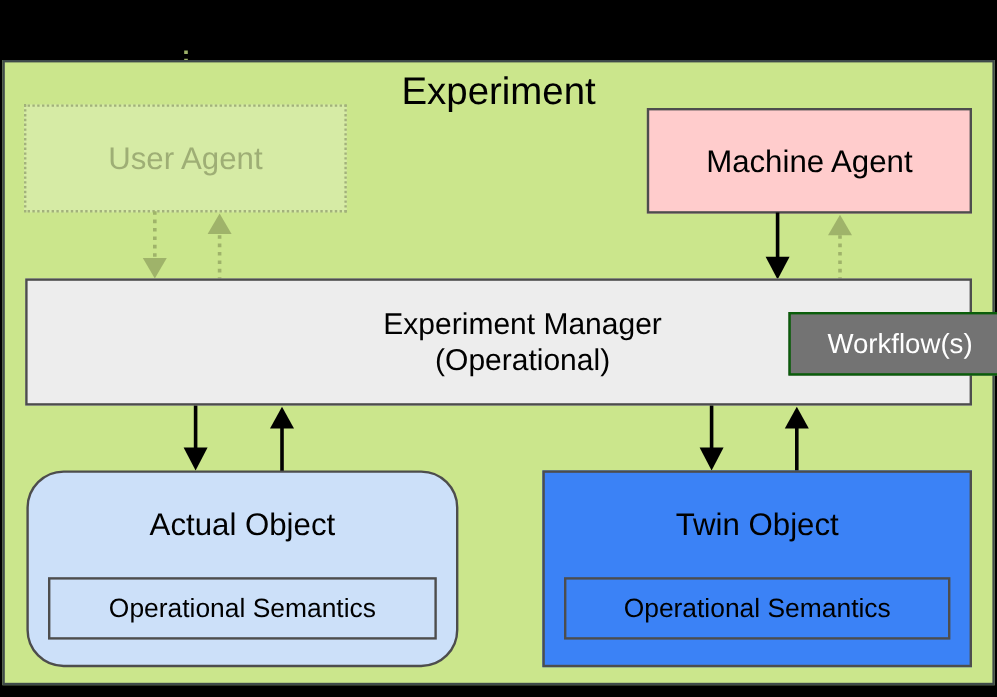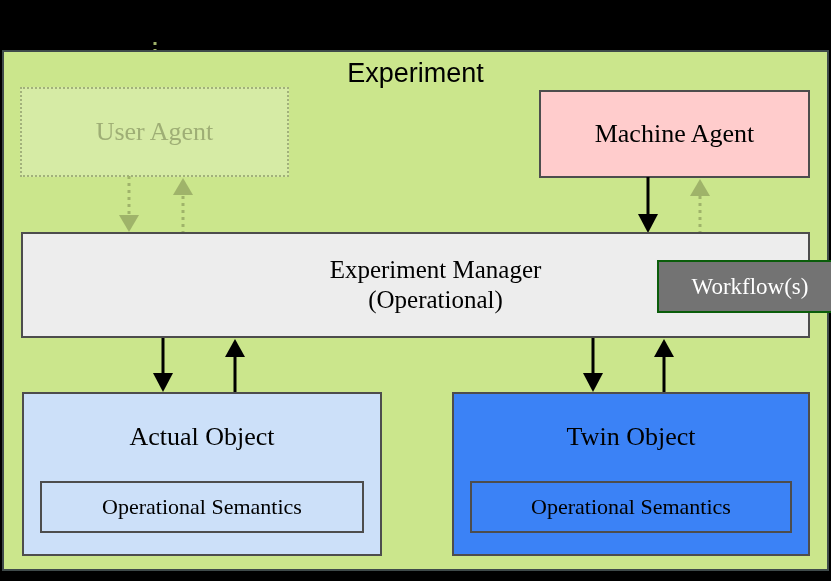--- a/index.html
+++ b/index.html
@@ -7,27 +7,27 @@
        font-family:"Liberation Sans","DejaVu Sans",sans-serif;}
   #stage{position:relative;width:831px;height:581px;background:#000;}
 
   
   #experiment{
     position:absolute;left:2px;top:50px;width:827px;height:521px;
     background:#cbe68c;border:2px solid #3f4a4a;box-sizing:border-box;
   }
   #experiment-title{
     position:absolute;left:0;top:60px;width:831px;text-align:center;
-    font-size:27px;color:#000;line-height:1;
+    font-size:32px;color:#000;line-height:1;
   }
 
   
   .node{position:absolute;box-sizing:border-box;border:2px solid #4d4d4d;
         display:flex;flex-direction:column;align-items:center;
-        justify-content:center;text-align:center;color:#000;font-family:Liberation Serif, serif;}
+        justify-content:center;text-align:center;color:#000;}
 
   #user-agent{
     left:20px;top:87px;width:269px;height:90px;
     background:rgba(255,255,255,0.22);
     border:2px dotted rgba(120,130,90,0.55);
     color:rgba(90,100,60,0.45);font-size:26px;
   }
   #machine-agent{
     left:539px;top:90px;width:271px;height:88px;
     background:#ffcccc;font-size:26px;
@@ -40,20 +40,21 @@
   #workflows{
     position:absolute;left:589px;top:26px;width:186px;height:53px;
     background:#737373;border:2px solid #0a5d0a;box-sizing:border-box;
     display:flex;align-items:center;justify-content:center;
     color:#fff;font-size:23px;margin-left:45px;
   }
   #actual-object{
     left:22px;top:392px;width:360px;height:164px;
     background:#cce0f9;justify-content:flex-start;padding-top:28px;
     font-size:26px;
+    border-radius:31px;
   }
   #twin-object{
     left:452px;top:392px;width:358px;height:164px;
     background:#3b82f6;justify-content:flex-start;padding-top:28px;
     font-size:26px;
   }
   .inner-box{
     position:absolute;left:16px;right:16px;bottom:21px;height:52px;
     border:2px solid #4d4d4d;box-sizing:border-box;
     display:flex;align-items:center;justify-content:center;

